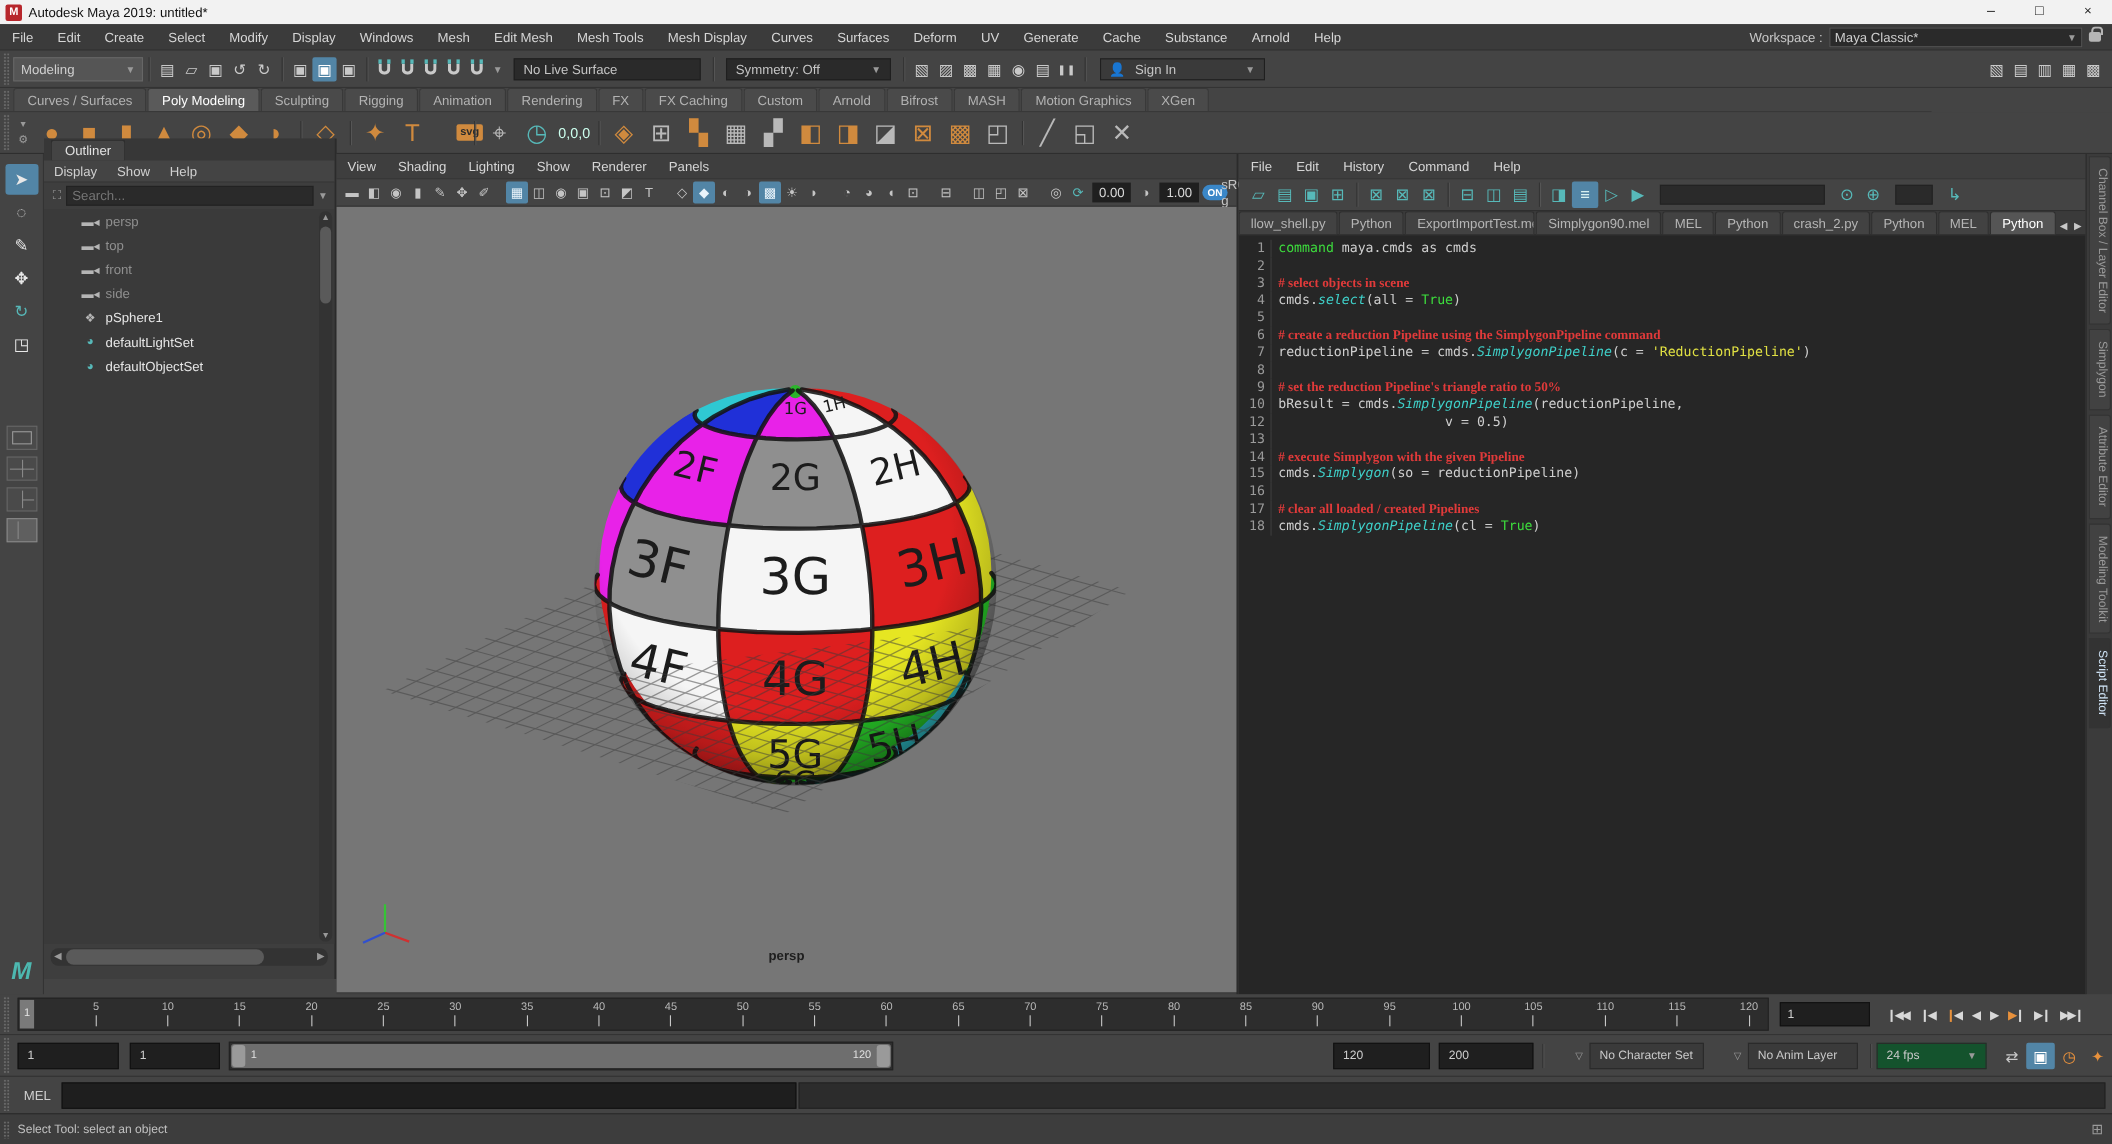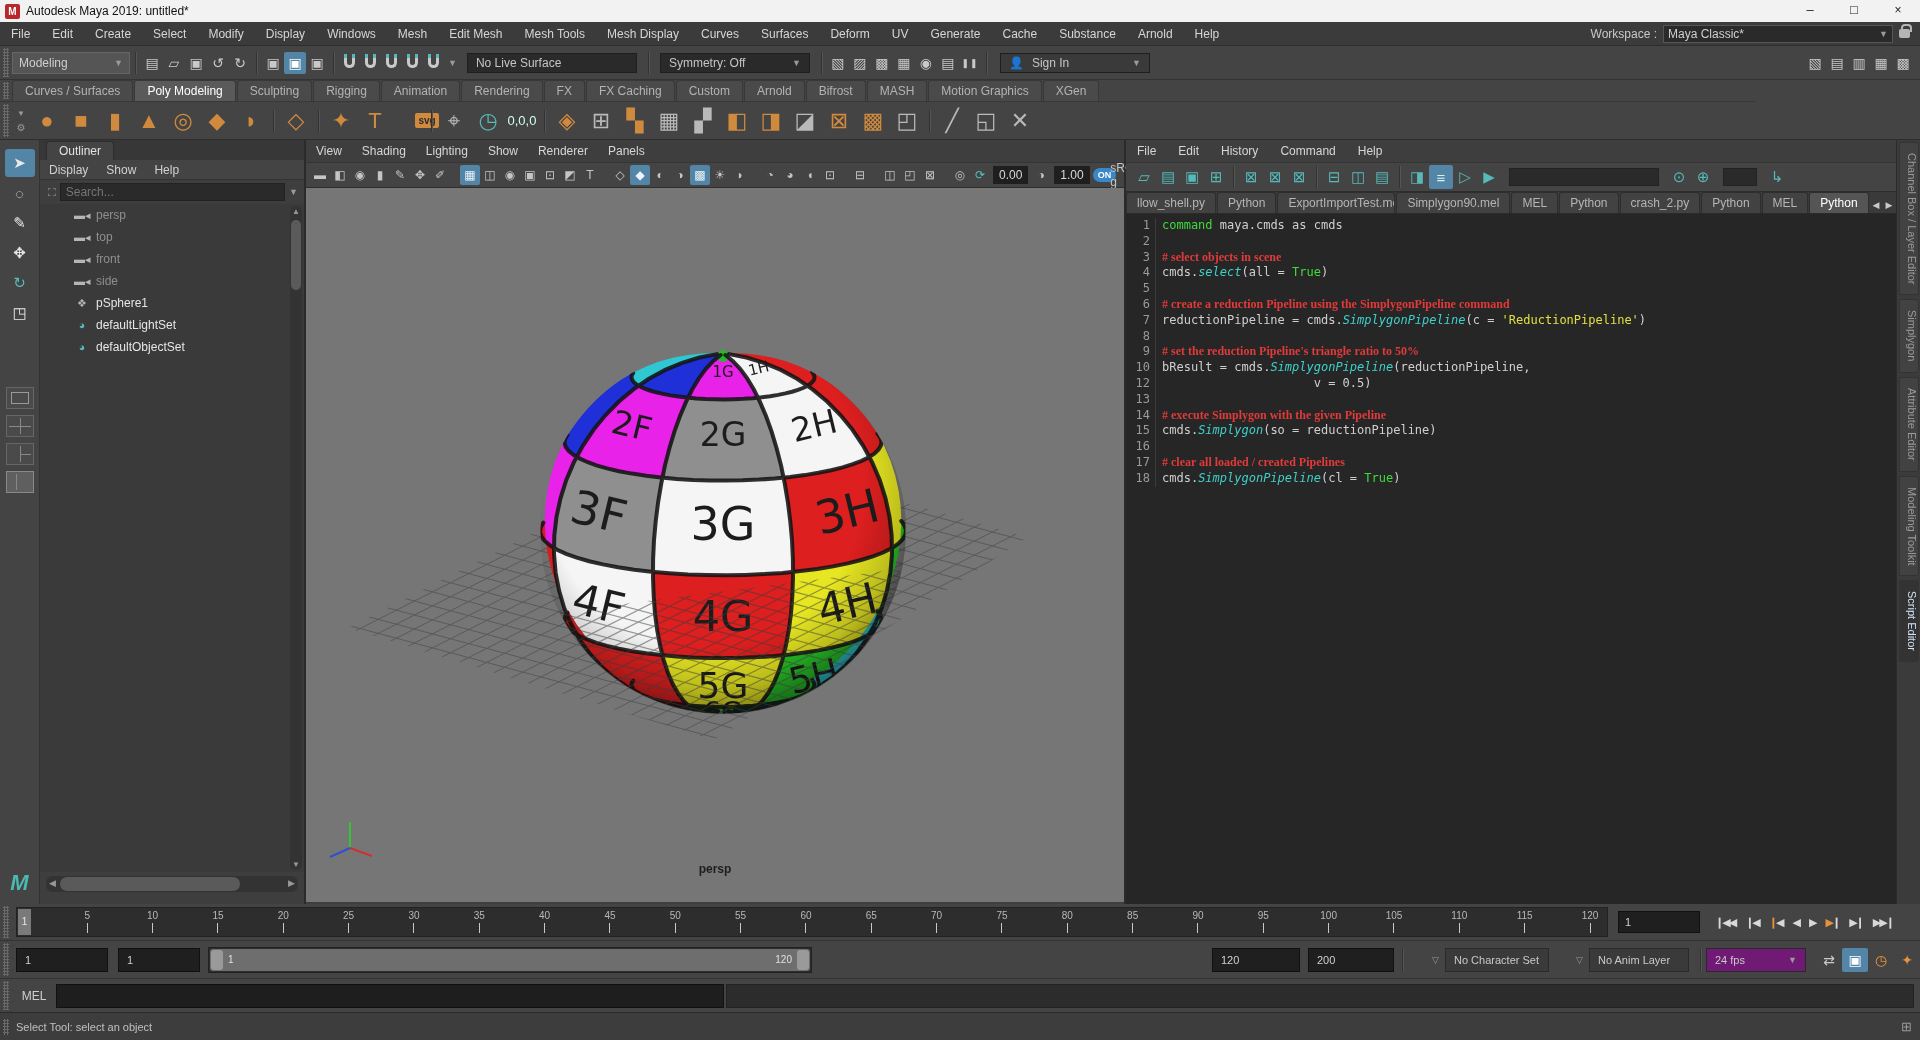--- a/index.html
+++ b/index.html
@@ -60,21 +60,21 @@
   .shicon.tiny { font-size:13px; color:#cfe; }
   #toolbox { left:0; top:140px; width:40px; height:764px; background:#444; border-right:1px solid #333;
     display:flex; flex-direction:column; align-items:center; }
   .tool { width:30px; height:28px; margin:1px 0; display:flex; align-items:center; justify-content:center; border-radius:3px;}
   .tool.active { background:#5285a6; }
   .laybtn { width:28px; height:22px; border:1px solid #666; background:#4a4a4a; margin:3px 0; position:relative;}
   .laybtn.active { background:#5f5f5f; border-color:#888; }
   .laybtn i { position:absolute; background:#888; }
   #maya-logo { margin-top:auto; margin-bottom:8px; font-size:22px; font-weight:bold; color:#4db8b0; font-style:italic;}
   
-  #outliner { left:40px; top:140px; width:266px; height:764px; background:#3e3e3e; border-right:2px solid #2b2b2b;}
+  #outliner { left:40px; top:126px; width:266px; height:764px; background:#3e3e3e; border-right:2px solid #2b2b2b;}
   #outliner-tabrow { height:20px; background:#373737; display:flex; align-items:flex-end;}
   #outliner-tab { background:#444; border:1px solid #2d2d2d; border-bottom:none; padding:2px 12px;
     color:#e2e2e2; border-radius:3px 3px 0 0; margin-left:6px;}
   #outliner-menus { height:20px; display:flex; align-items:center; background:#444; border-bottom:1px solid #333;}
   #outliner-menus span { padding:0 9px; color:#d0d0d0; }
   #outliner-search { height:24px; display:flex; align-items:center; background:#3e3e3e; padding:0 4px;}
   #search-input { flex:1; background:#2a2a2a; border:1px solid #222; color:#9a9a9a; height:18px;
     padding:0 5px; font-size:12px; font-family:inherit;}
   #outliner-list { position:relative; height:668px; background:#3a3a3a; overflow:hidden; }
   .olitem { display:flex; align-items:center; height:22px; padding-left:34px; color:#e6e6e6;}
@@ -1006,21 +1006,21 @@
   </div>
   <span style="width:392px;"></span>
   <span class="rfield" style="width:88px;">120</span>
   <span class="rfield" style="width:86px;margin-left:8px;">200</span>
   <span class="sep" style="margin:0 8px;"></span>
   <span class="dd-arrow">▽</span>
   <span class="dropfield" style="width:104px;margin:0 6px;">No Character Set</span>
   <span class="dd-arrow">▽</span>
   <span class="dropfield" style="width:100px;margin:0 6px;">No Anim Layer</span>
   <span class="sep"></span>
-  <span class="dropfield" style="width:100px;background:#701a75;">
+  <span class="dropfield" style="width:100px;background:#14532d;">
     <span>24 fps</span>
     <span class="dd-arrow">▼</span>
   </span>
   <span id="rr-icons" class="row" style="margin-left:10px;">
       <span class="rricon ">⇄</span>
       <span class="rricon blue">▣</span>
       <span class="rricon orange">◷</span>
       <span class="rricon orange">✦</span>
     </span>
 </div>

